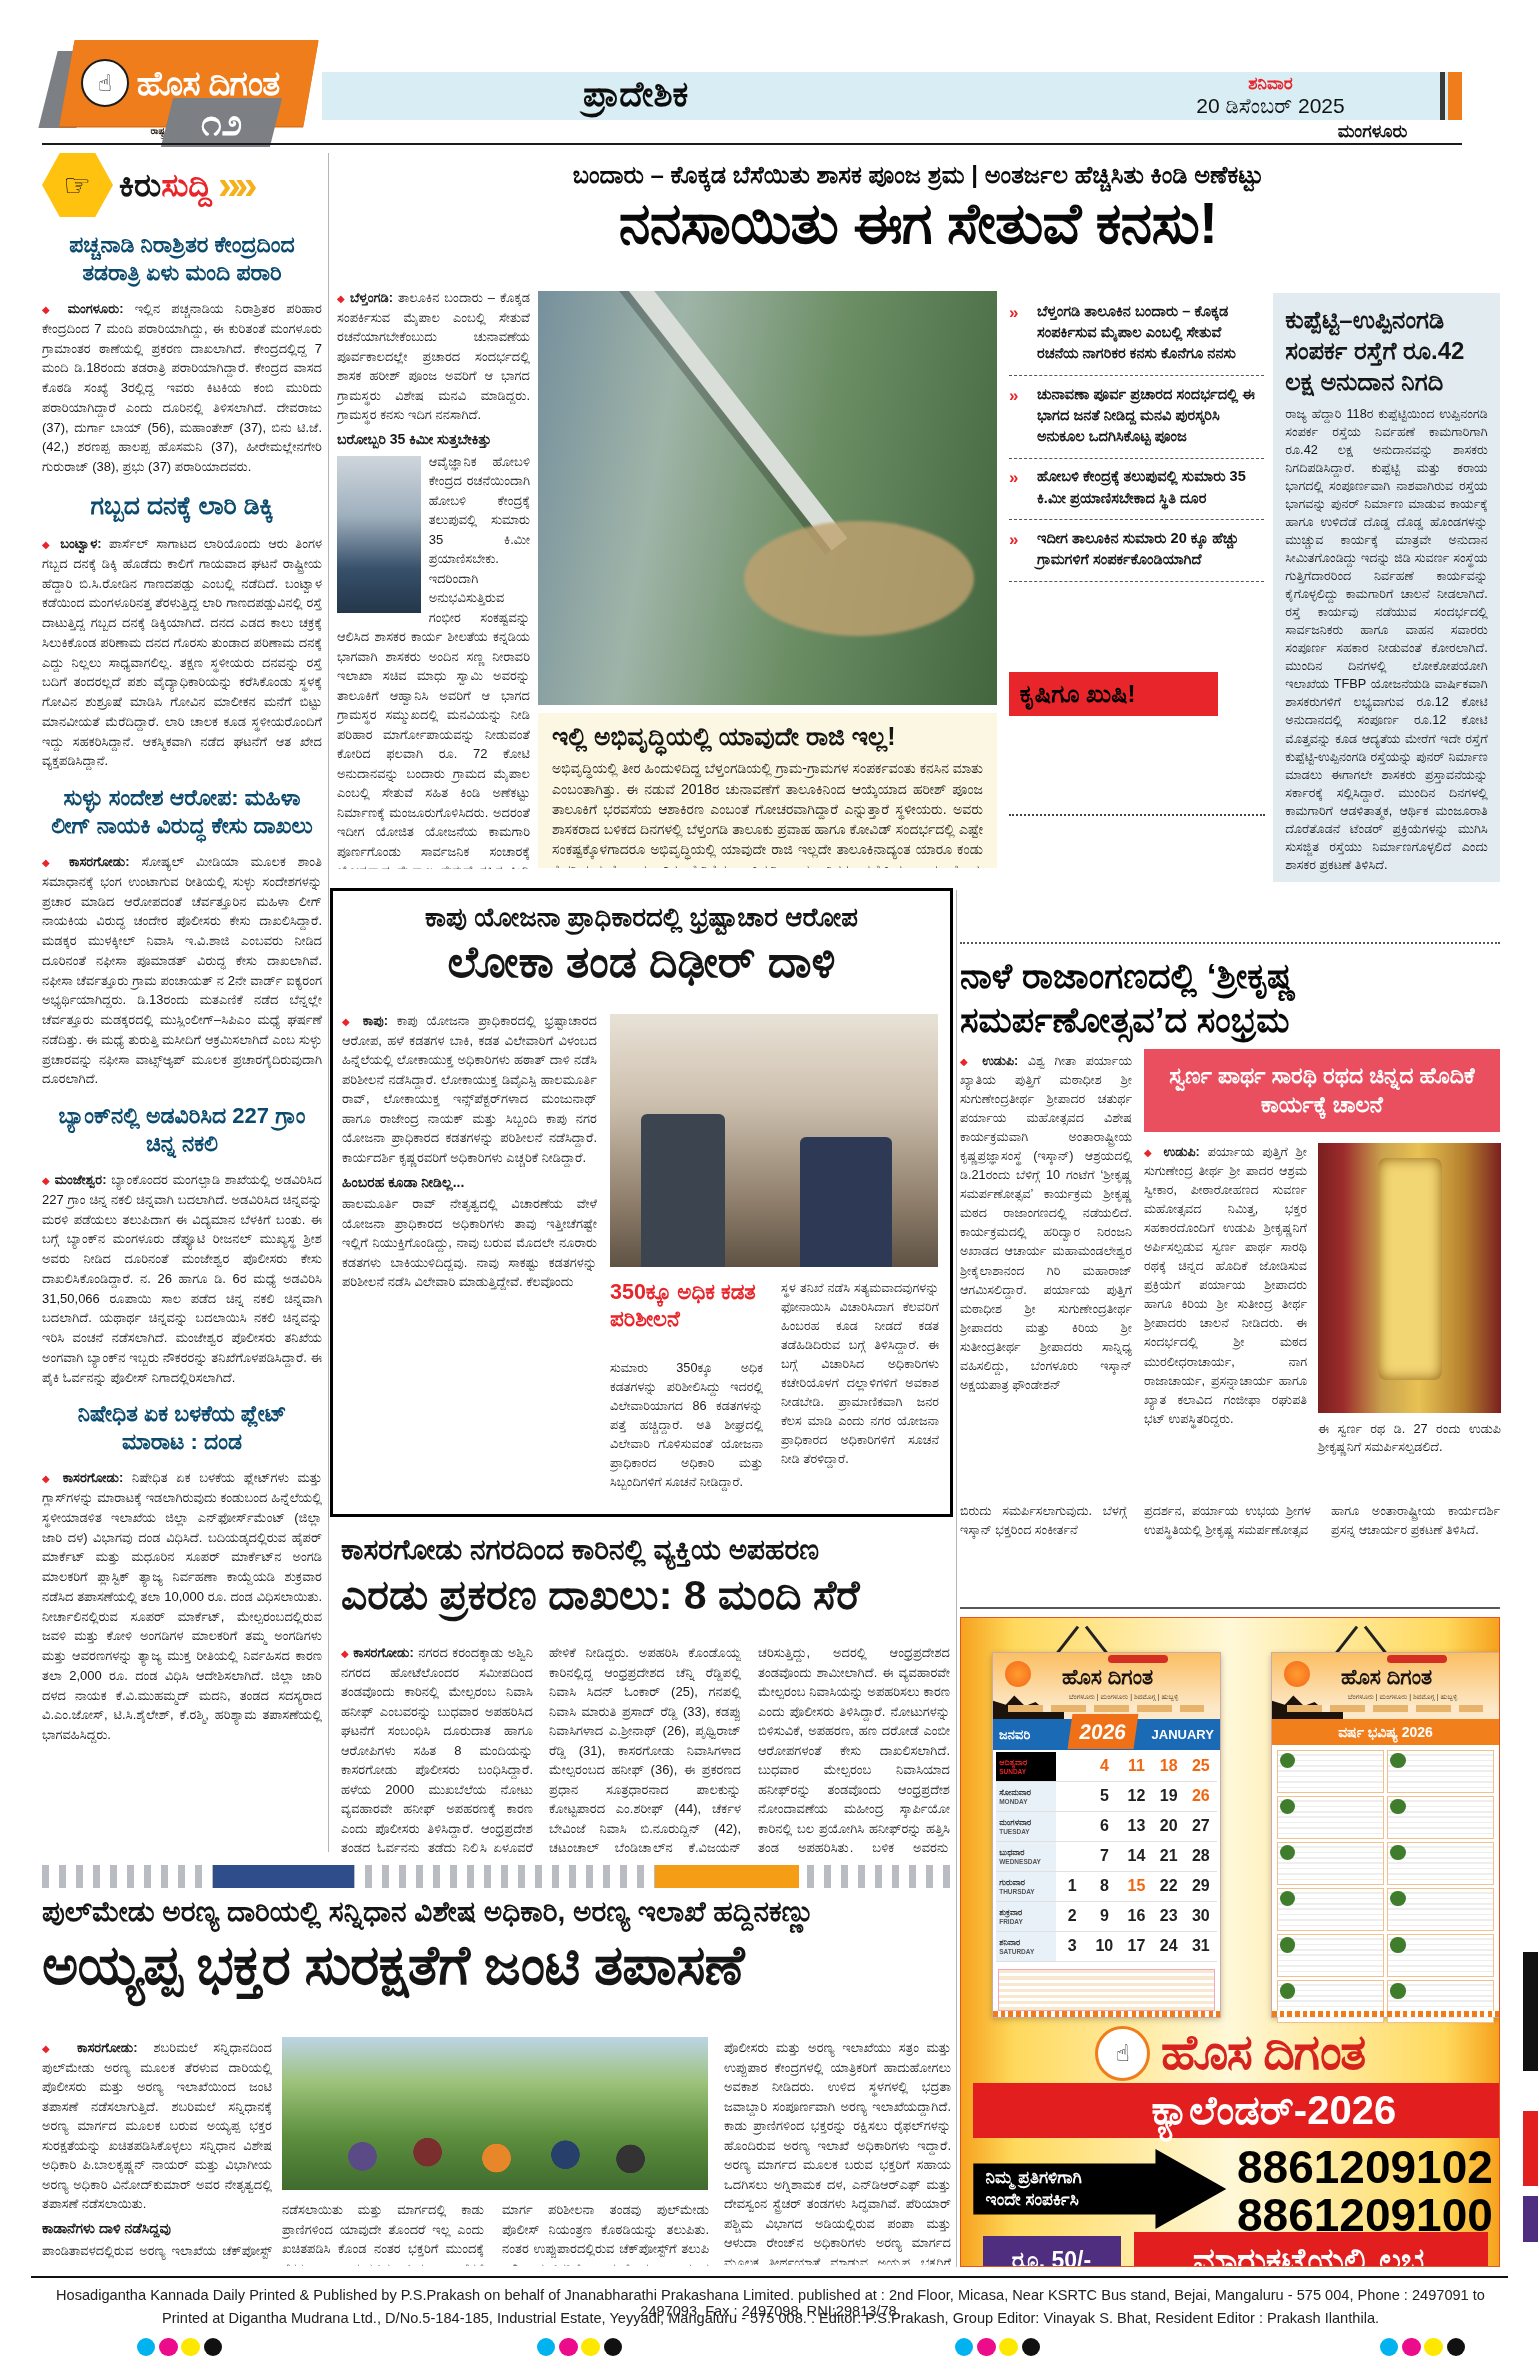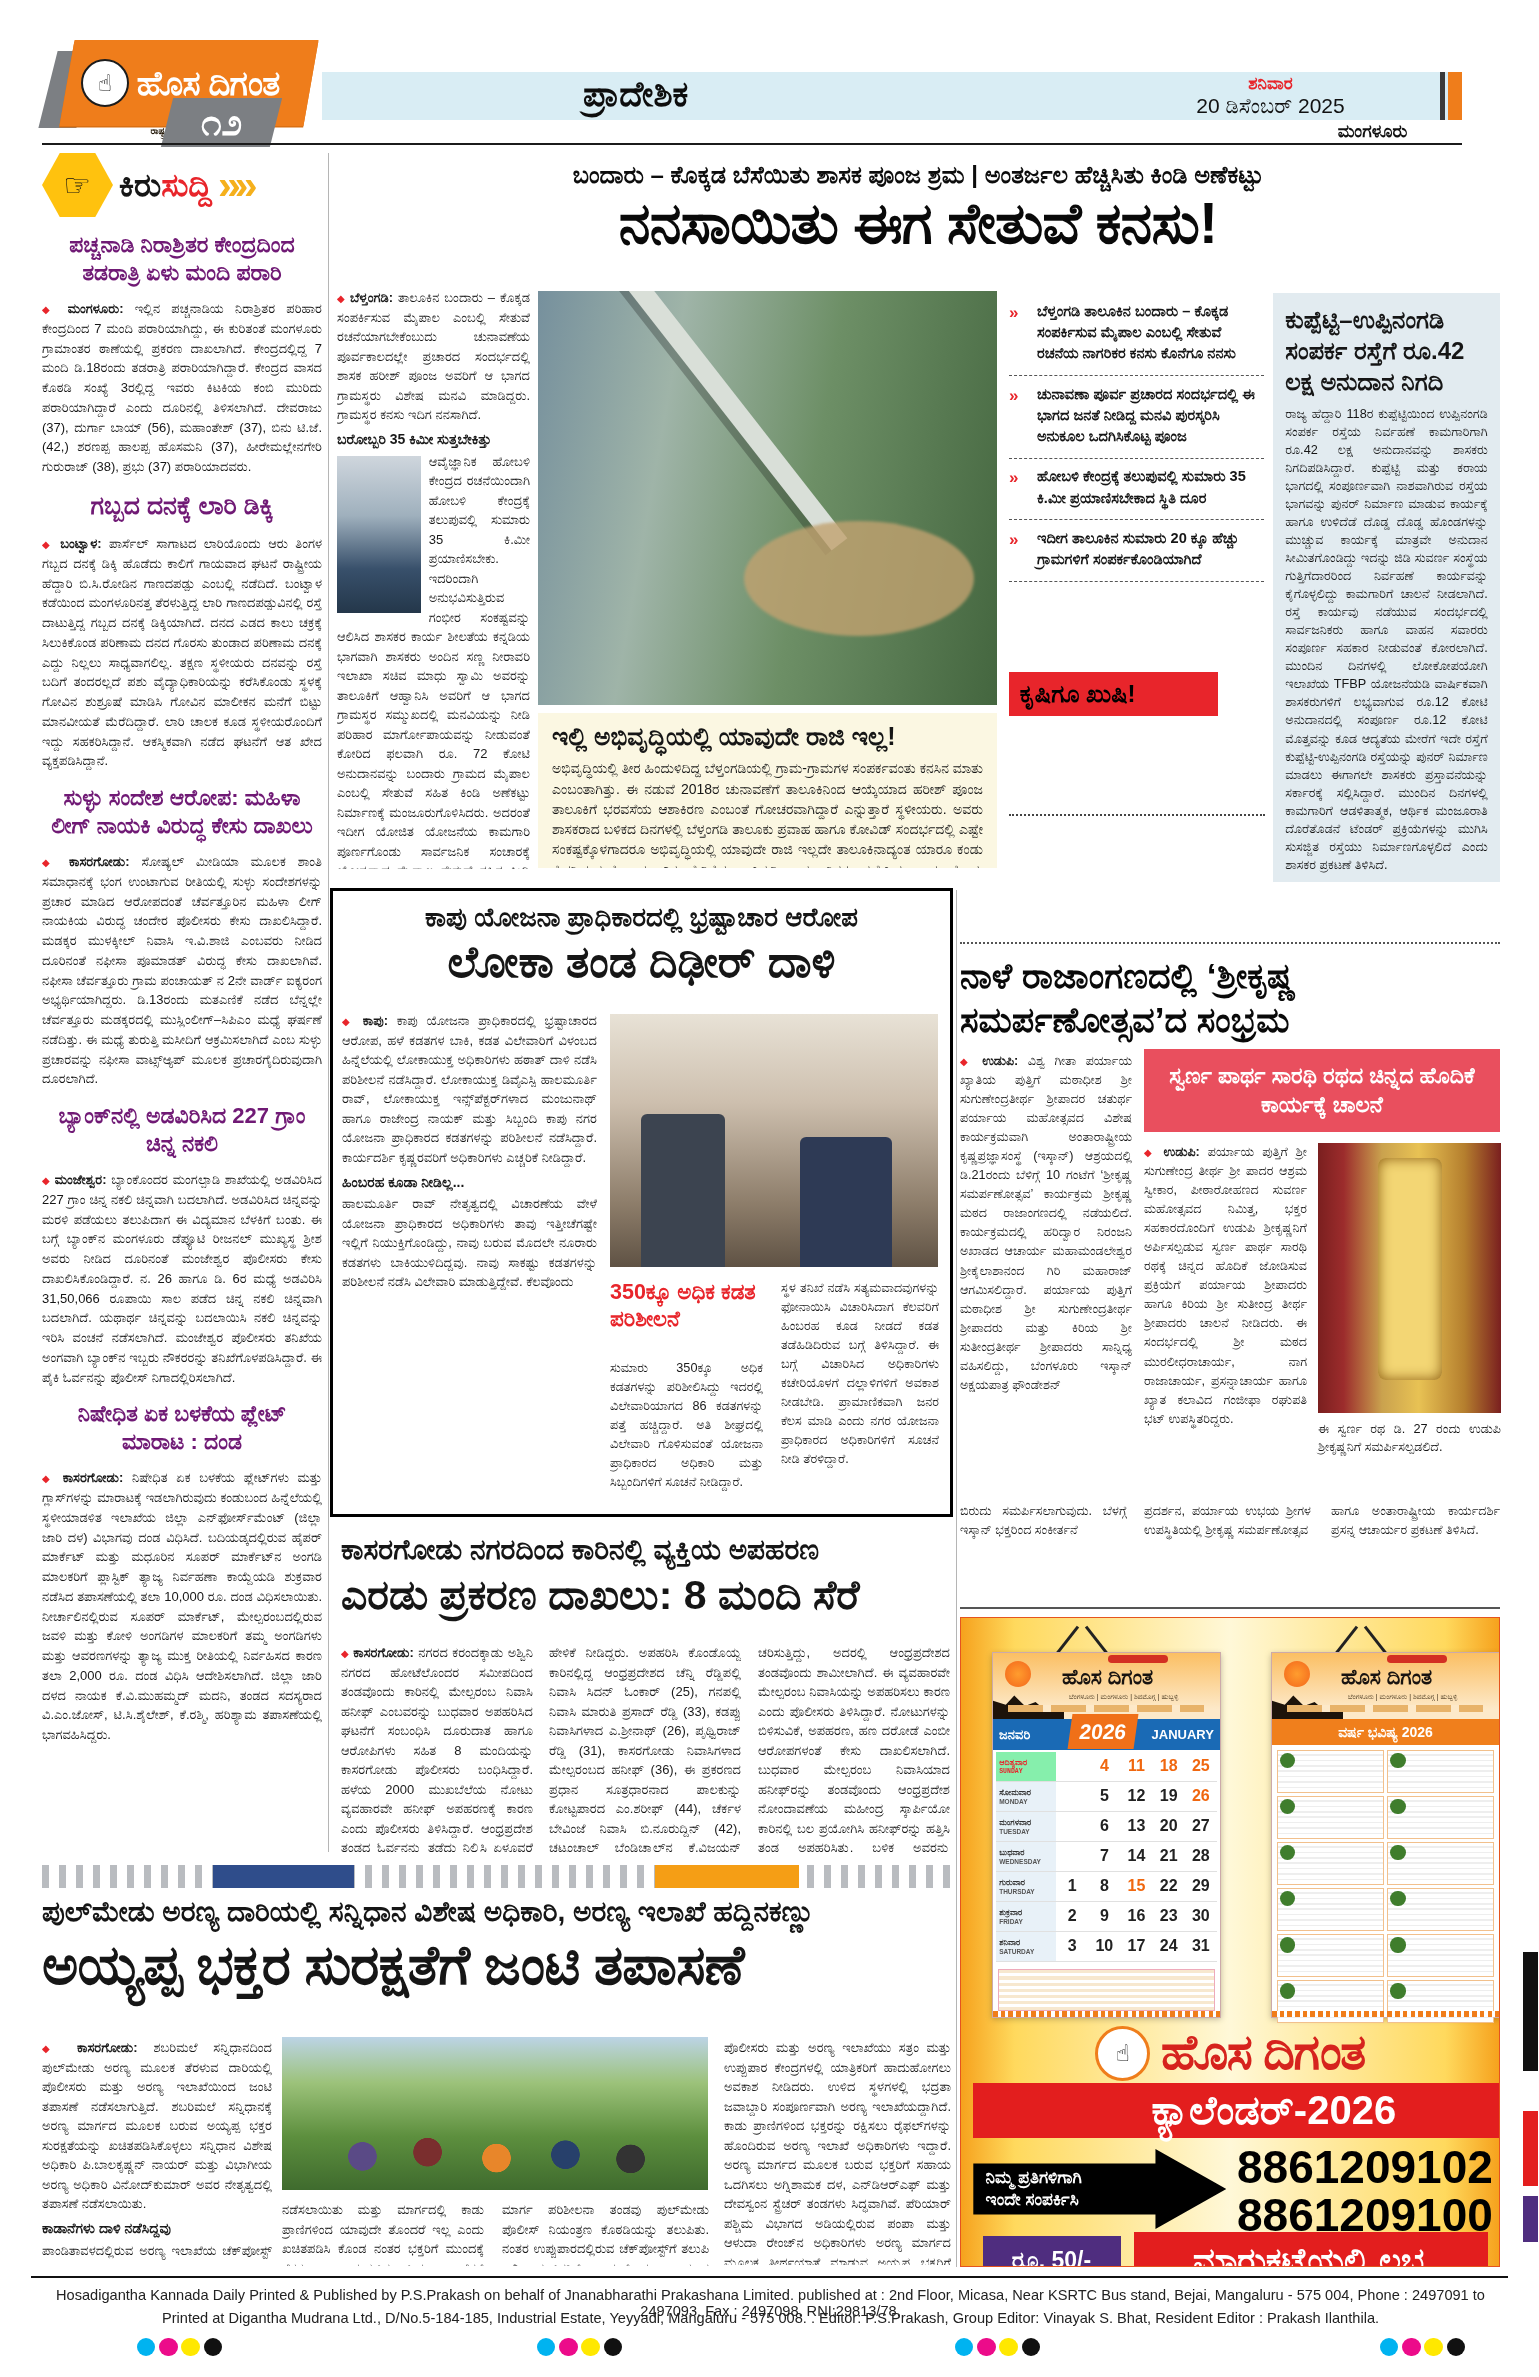--- a/index.html
+++ b/index.html
@@ -34,21 +34,21 @@
   .vline{position:absolute;width:0.8px;background:#b5b5b5;}
   .photo{position:absolute;overflow:hidden;}
   
   .sidebar{position:absolute;left:42px;top:153px;width:280px;height:1706px;overflow:hidden;}
   .badge-row{display:flex;align-items:center;gap:6.1px;margin-bottom:14px;}
   .hexa{width:71px;height:64px;background:#ffc20e;clip-path:polygon(25% 0,75% 0,100% 50%,75% 100%,25% 100%,0 50%);
         display:flex;align-items:center;justify-content:center;font-size:31px;color:#111;}
   .badge-title{font-size:32px;font-weight:bold;}
   .badge-title .red{color:#e8252b;}
   .chev{color:#f5b01c;font-size:41px;font-weight:bold;letter-spacing:-6.1px;line-height:.8;}
-  .sb-head{font-size:22px;font-weight:bold;text-align:center;line-height:1.25;margin:10.7px 4.6px 6.1px;color:#701a75;}
+  .sb-head{font-size:22px;font-weight:bold;text-align:center;line-height:1.25;margin:10.7px 4.6px 6.1px;color:#0c4a6e;}
   .sb-body{font-size:13px;line-height:1.52;text-align:justify;}
   
   .lead-kicker{position:absolute;left:337px;top:161px;width:1162px;text-align:center;font-size:24px;}
   .lead-head{position:absolute;left:337px;top:190px;width:1162px;text-align:center;font-size:57px;font-weight:bold;
              letter-spacing:-0.8px;color:#090909;}
   .lead-col1{position:absolute;left:337px;top:288px;width:193px;height:581px;}
   .portrait{float:left;width:84px;height:157px;margin:4.6px 7.7px 3.1px 0;
             background:linear-gradient(180deg,#cfd6dd 0%,#9fb0bd 38%,#38506b 72%,#24374a 100%);}
   .dam{left:538px;top:291px;width:459px;height:414px;
        background:linear-gradient(100deg,#76909d 0%,#9fb4a8 28%,#6d8f66 58%,#44663f 100%);}
@@ -122,21 +122,21 @@
   .mon-bar{height:31px;background:#1a6ab5;position:relative;display:flex;align-items:center;}
   .mon-kn{color:#fff;font-size:13px;font-weight:bold;margin-left:6.1px;}
   .mon-yr{position:absolute;left:77px;top:-4.6px;width:66px;height:35px;background:#f07018;color:#fff;font-size:21px;font-weight:bold;
           display:flex;align-items:center;justify-content:center;transform:skewX(-8deg);}
   .mon-en{position:absolute;right:6.1px;color:#fff;font-size:13px;font-weight:bold;}
   .cal-grid{padding:1.5px 3.1px;}
   .cal-row{display:flex;border-bottom:0.8px solid #e0e0e0;height:29px;align-items:center;}
   .cal-lab{width:60px;font-size:8px;font-weight:bold;color:#333;background:#e8f1f8;height:100%;
            display:flex;flex-direction:column;justify-content:center;padding-left:3.1px;box-sizing:border-box;}
   .cal-lab .en{font-size:6.5px;color:#555;}
-  .cal-row.sun .cal-lab{background:#86efac;color:#e8252b;font-family:Liberation Mono, monospace;}
+  .cal-row.sun .cal-lab{background:#000000;color:#e8252b;}
   .cal-row.sun .cal-lab .en{color:#e8252b;}
   .cal-d{flex:1;text-align:center;font-size:16px;font-weight:bold;color:#222;}
   .cal-d.hot{color:#f0670f;}
   .cal-foot{position:absolute;bottom:6.1px;left:4.6px;right:4.6px;height:40px;
             background:repeating-linear-gradient(0deg,#f7e8cf 0 3.1px,#fff 3.1px 6.1px);border:0.8px solid #eab;}
   .cal-beads{position:absolute;bottom:0;left:0;right:0;height:6.1px;
              background:repeating-linear-gradient(90deg,#f07d1a 0 4.6px,#fff 4.6px 7.7px);}
   .cal2-hdr{height:26px;background:#f07f1c;color:#fff;display:flex;align-items:center;justify-content:center;
             font-size:14px;font-weight:bold;}
   .zod-grid{display:grid;grid-template-columns:1fr 1fr;gap:3.1px;padding:4.6px;}

